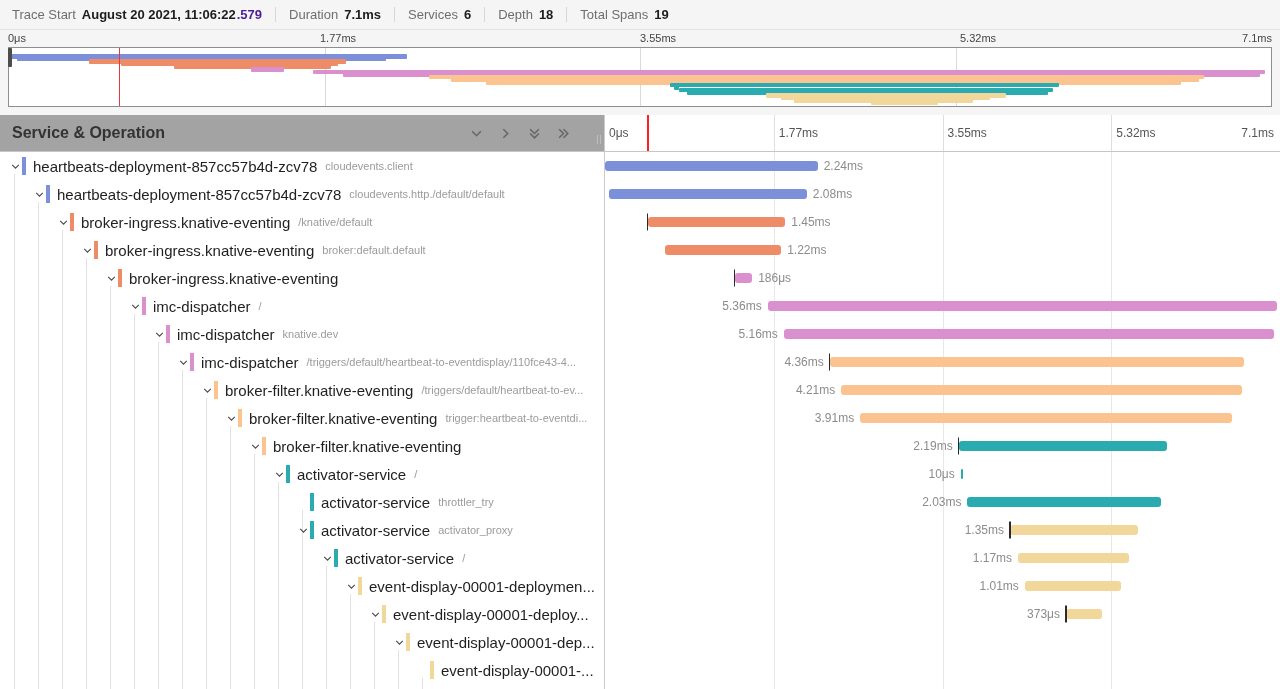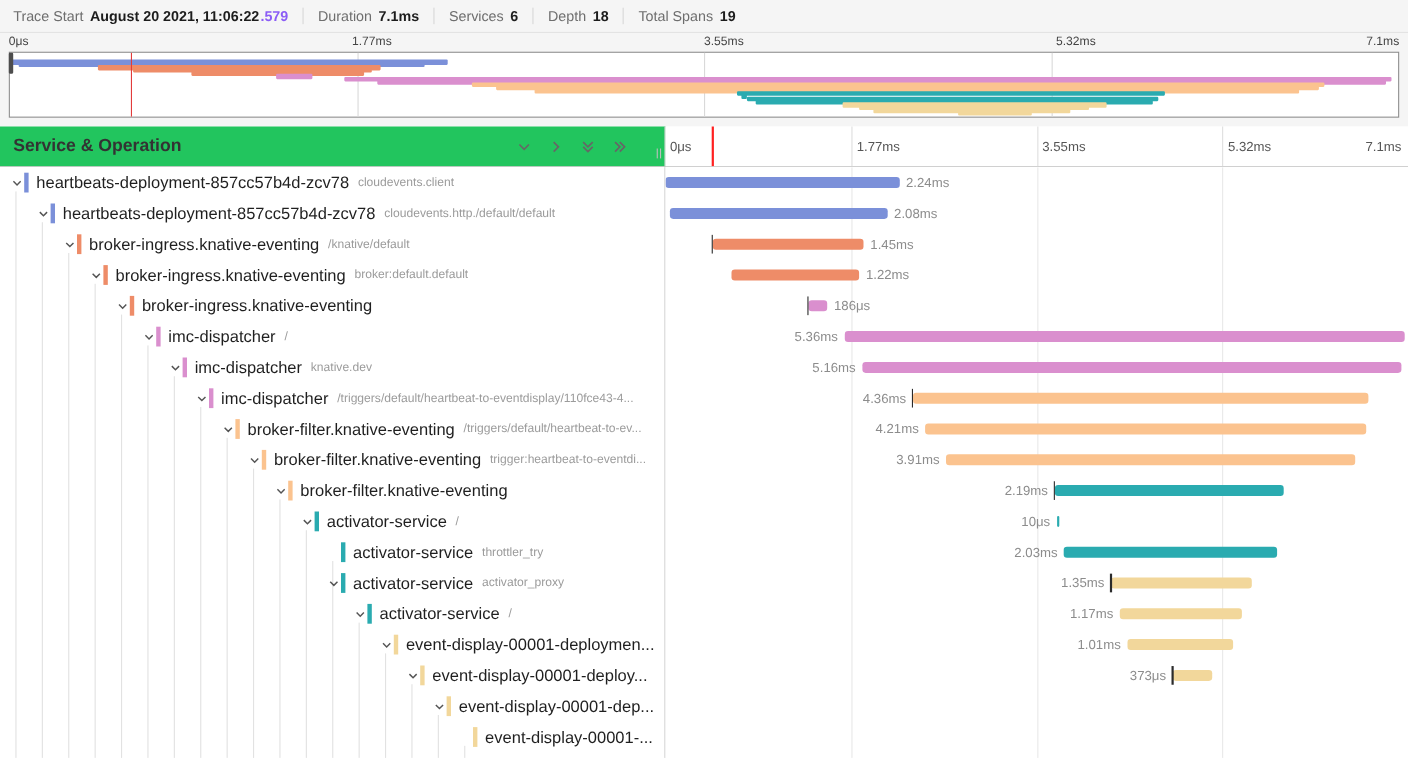--- a/index.html
+++ b/index.html
@@ -15,39 +15,39 @@
   .top { background:#f5f5f5;text-align:center; }
   .info-bar {
     height:30px; display:flex; align-items:center;
     padding:0 10px; font-size:13px; color:#6e6e6e;
     border-bottom:1px solid #e3e3e3;
   }
   .info-group { display:flex; align-items:center; gap:6px; padding:0 13px; }
   .info-group:first-child { padding-left:2px; }
   .info-group + .info-group { border-left:1px solid #d7d7d7; }
   .info-val { font-weight:bold; color:#1c1c1c; }
-  .info-dim { color:#8b5cf6; font-weight:bold; margin-left:-5px; }
+  .info-dim { color:#4c1d95; font-weight:bold; margin-left:-5px; }
 
   
   .ruler { position:relative; height:17px; font-size:11px; color:#444; }
   .ruler .tick { position:absolute; top:2px; }
   .minimap {
     position:relative; margin:0 8px; height:60px;
     background:#fff; border:1px solid #8e8e8e;
   }
   .mini-grid { position:absolute; top:0; bottom:0; width:1px; background:#d9d9d9; }
   .mini-span { position:absolute; height:4.5px; border-radius:1px; min-width:2px; }
   .mini-cursor { position:absolute; top:0; bottom:0; width:1px; background:#e23b3b; }
   .mini-scrubber { position:absolute; left:-1px; top:0; width:4px; height:19px; background:#4d4d4d; border-radius:1px; }
   .top-gap { height:8px; background:#f5f5f5; }
 
   
   .main-header { display:flex; height:37px; border-bottom:1px solid #c6c6c6; }
   .mh-left {
-    width:605px; background:#22c55e; border-right:1px solid #cccccc;
+    width:605px; background:#a3a3a3; border-right:1px solid #cccccc;
     display:flex; align-items:center; padding:0 8px 0 12px; position:relative;
   }
   .mh-title { font-size:16px; font-weight:bold; color:#333; }
   .mh-controls { margin-left:auto; display:flex; align-items:center; gap:16px; padding-right:26px; }
   .ctrl { display:flex; align-items:center; cursor:pointer; }
   .grip { position:absolute; right:3px; bottom:7px; display:flex; gap:2px; }
   .grip i { display:block; width:1px; height:9px; background:#bdbdbd; }
   .mh-right { flex:1; position:relative; background:#fff; font-size:12px; color:#555; }
   .mh-right .tick-line { position:absolute; top:0; bottom:0; width:1px; background:#dedede; }
   .mh-right .tick-lbl { position:absolute; top:11px; }

